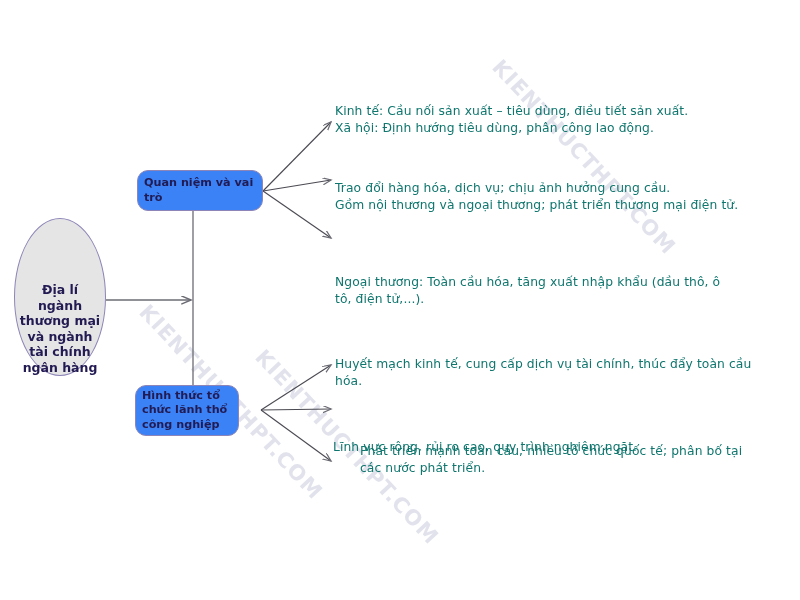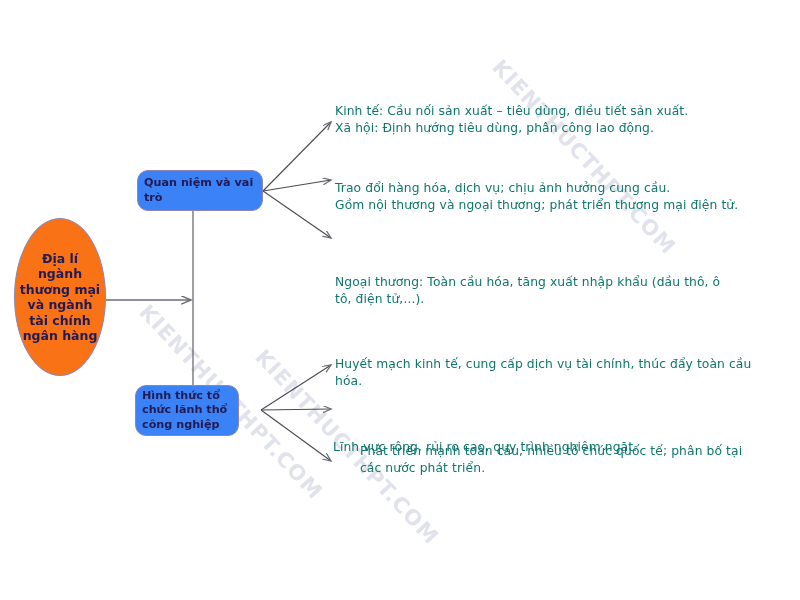--- a/index.html
+++ b/index.html
@@ -58,26 +58,26 @@
     transform: rotate(47deg);
   }
 
   
   .node-root {
     position: absolute;
     left: 14px;
     top: 218px;
     width: 92px;
     height: 158px;
-    background: #f97316;
+    background: #e5e5e5;
     border: 1.3px solid #8d85b8;
     border-radius: 50% / 50%;
     box-sizing: border-box;
     display: flex;
-    align-items: center;
+    align-items: flex-end;
     justify-content: center;
     text-align: center;
   }
   .node-root .label {
     color: #221a52;
     font-size: 12.5px;
     font-weight: 700;
     line-height: 15.5px;
     padding: 0 4px;
   }

